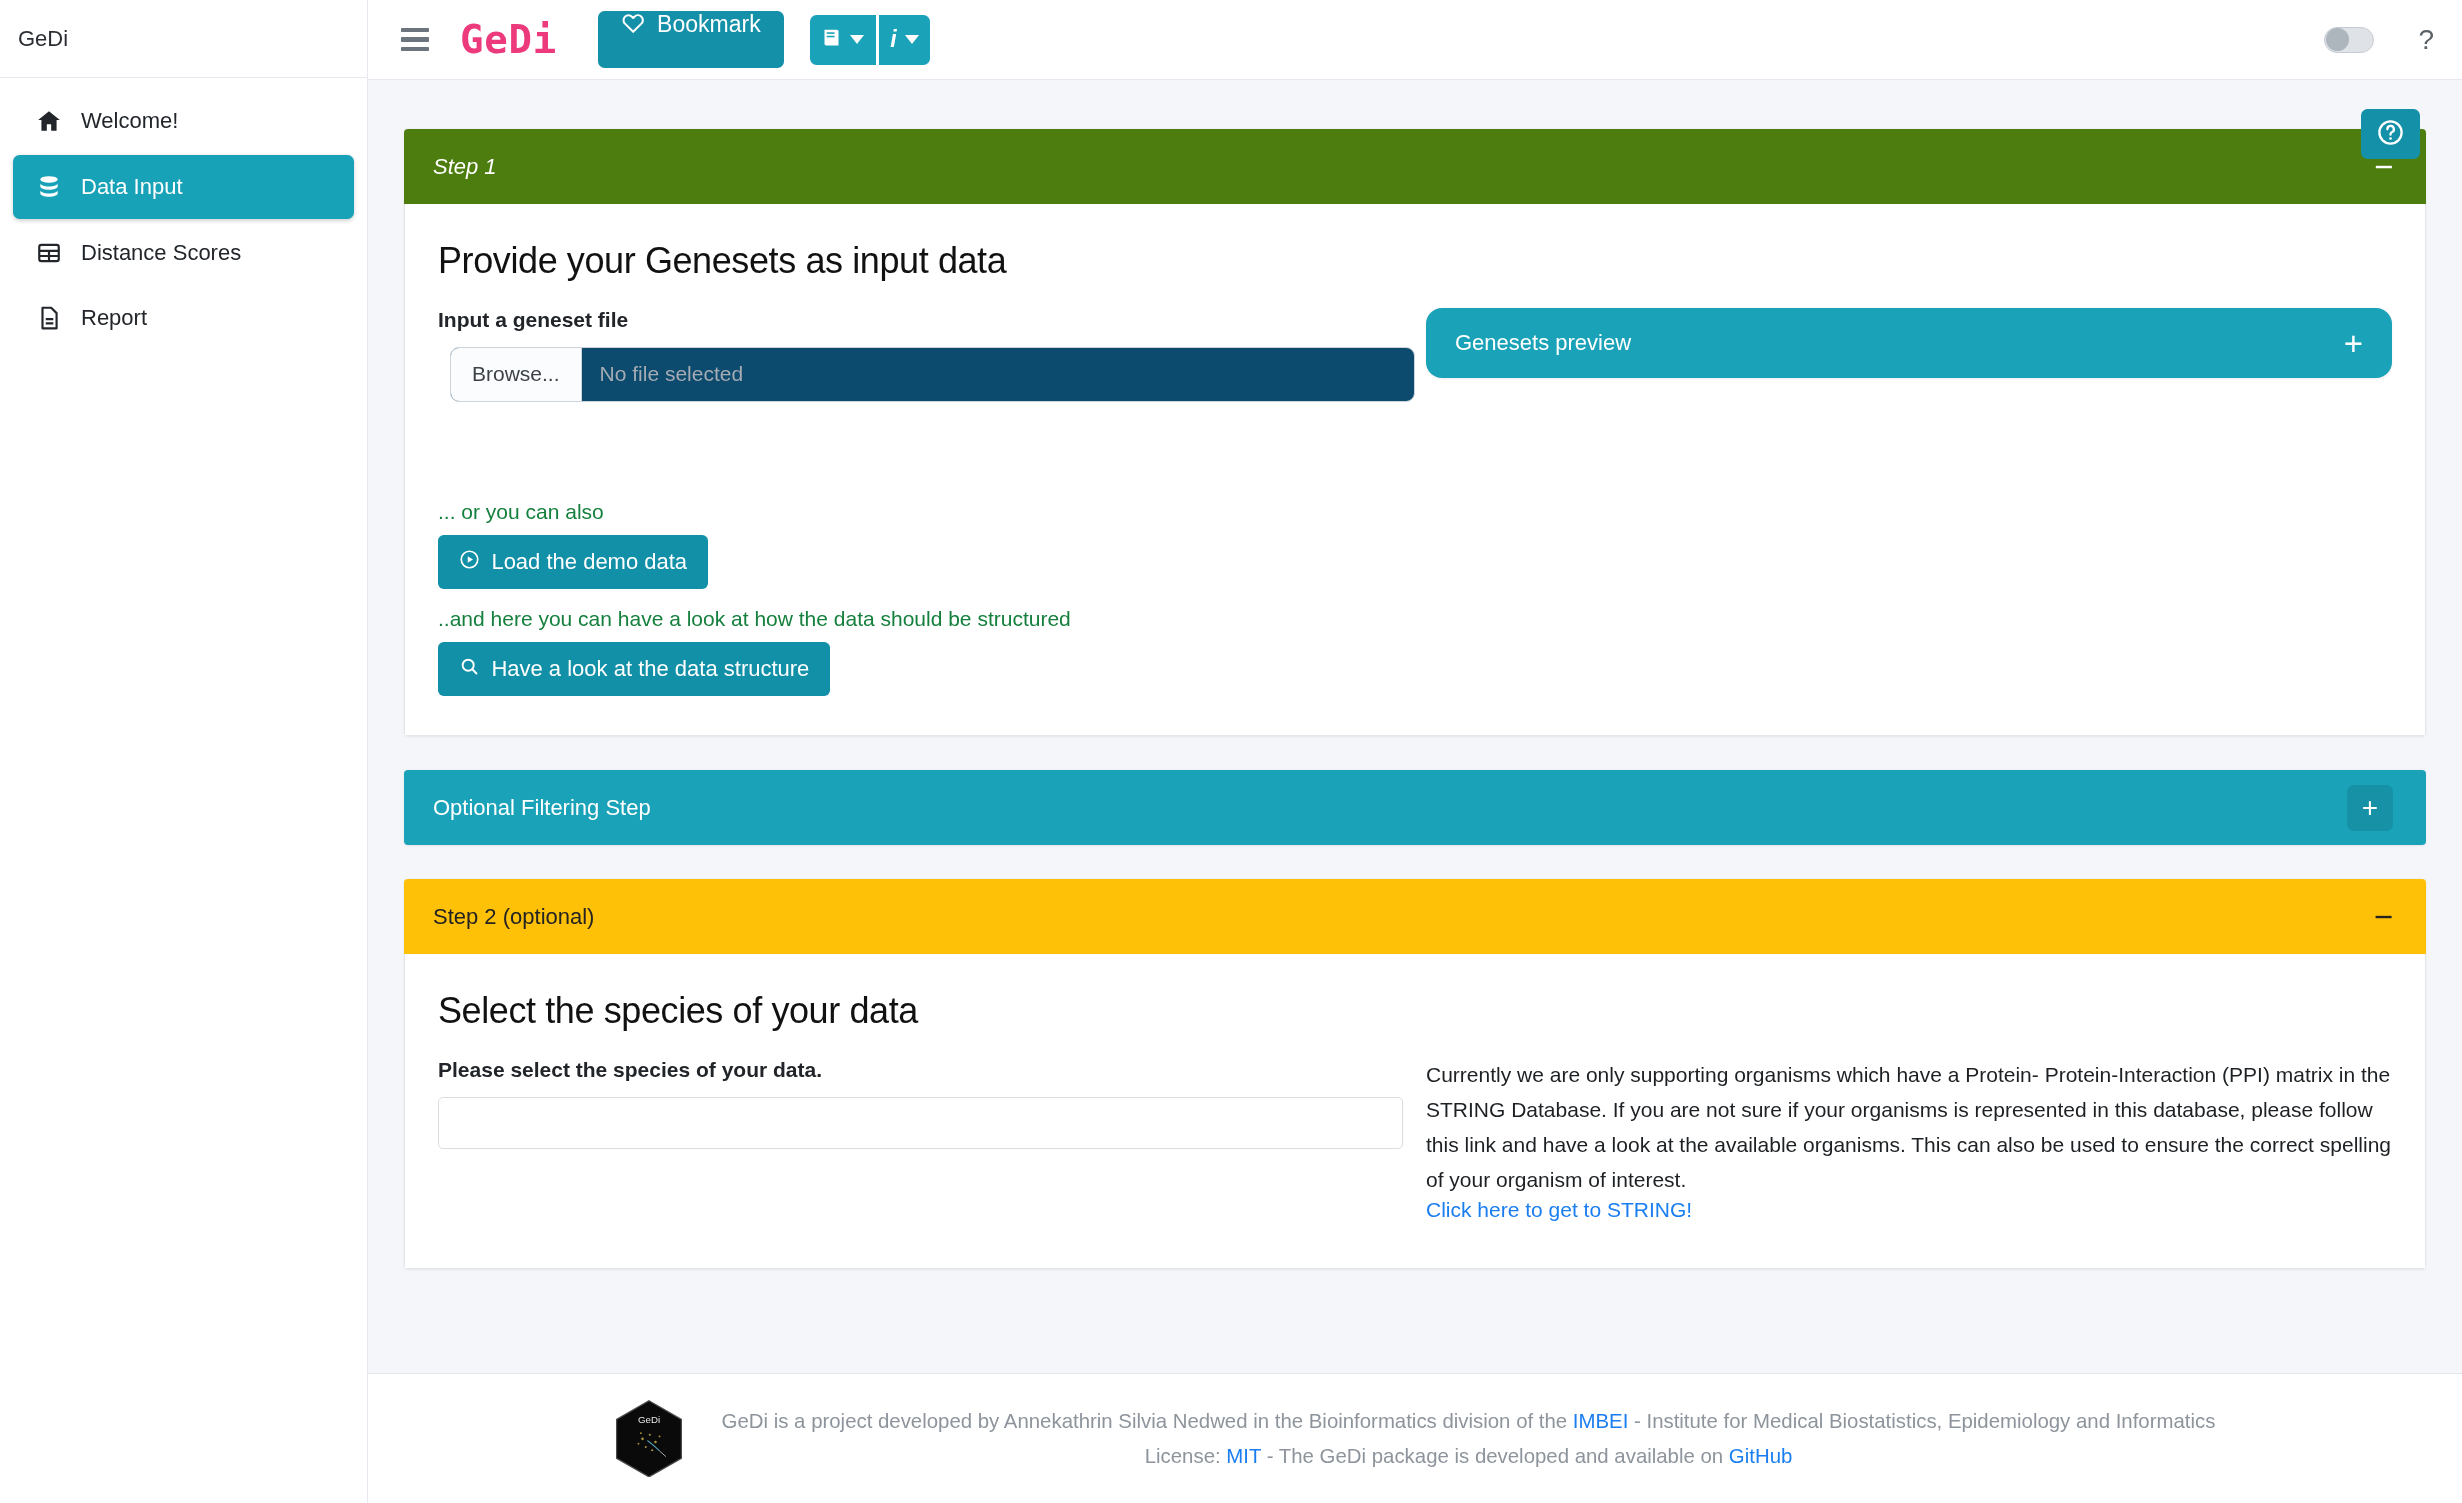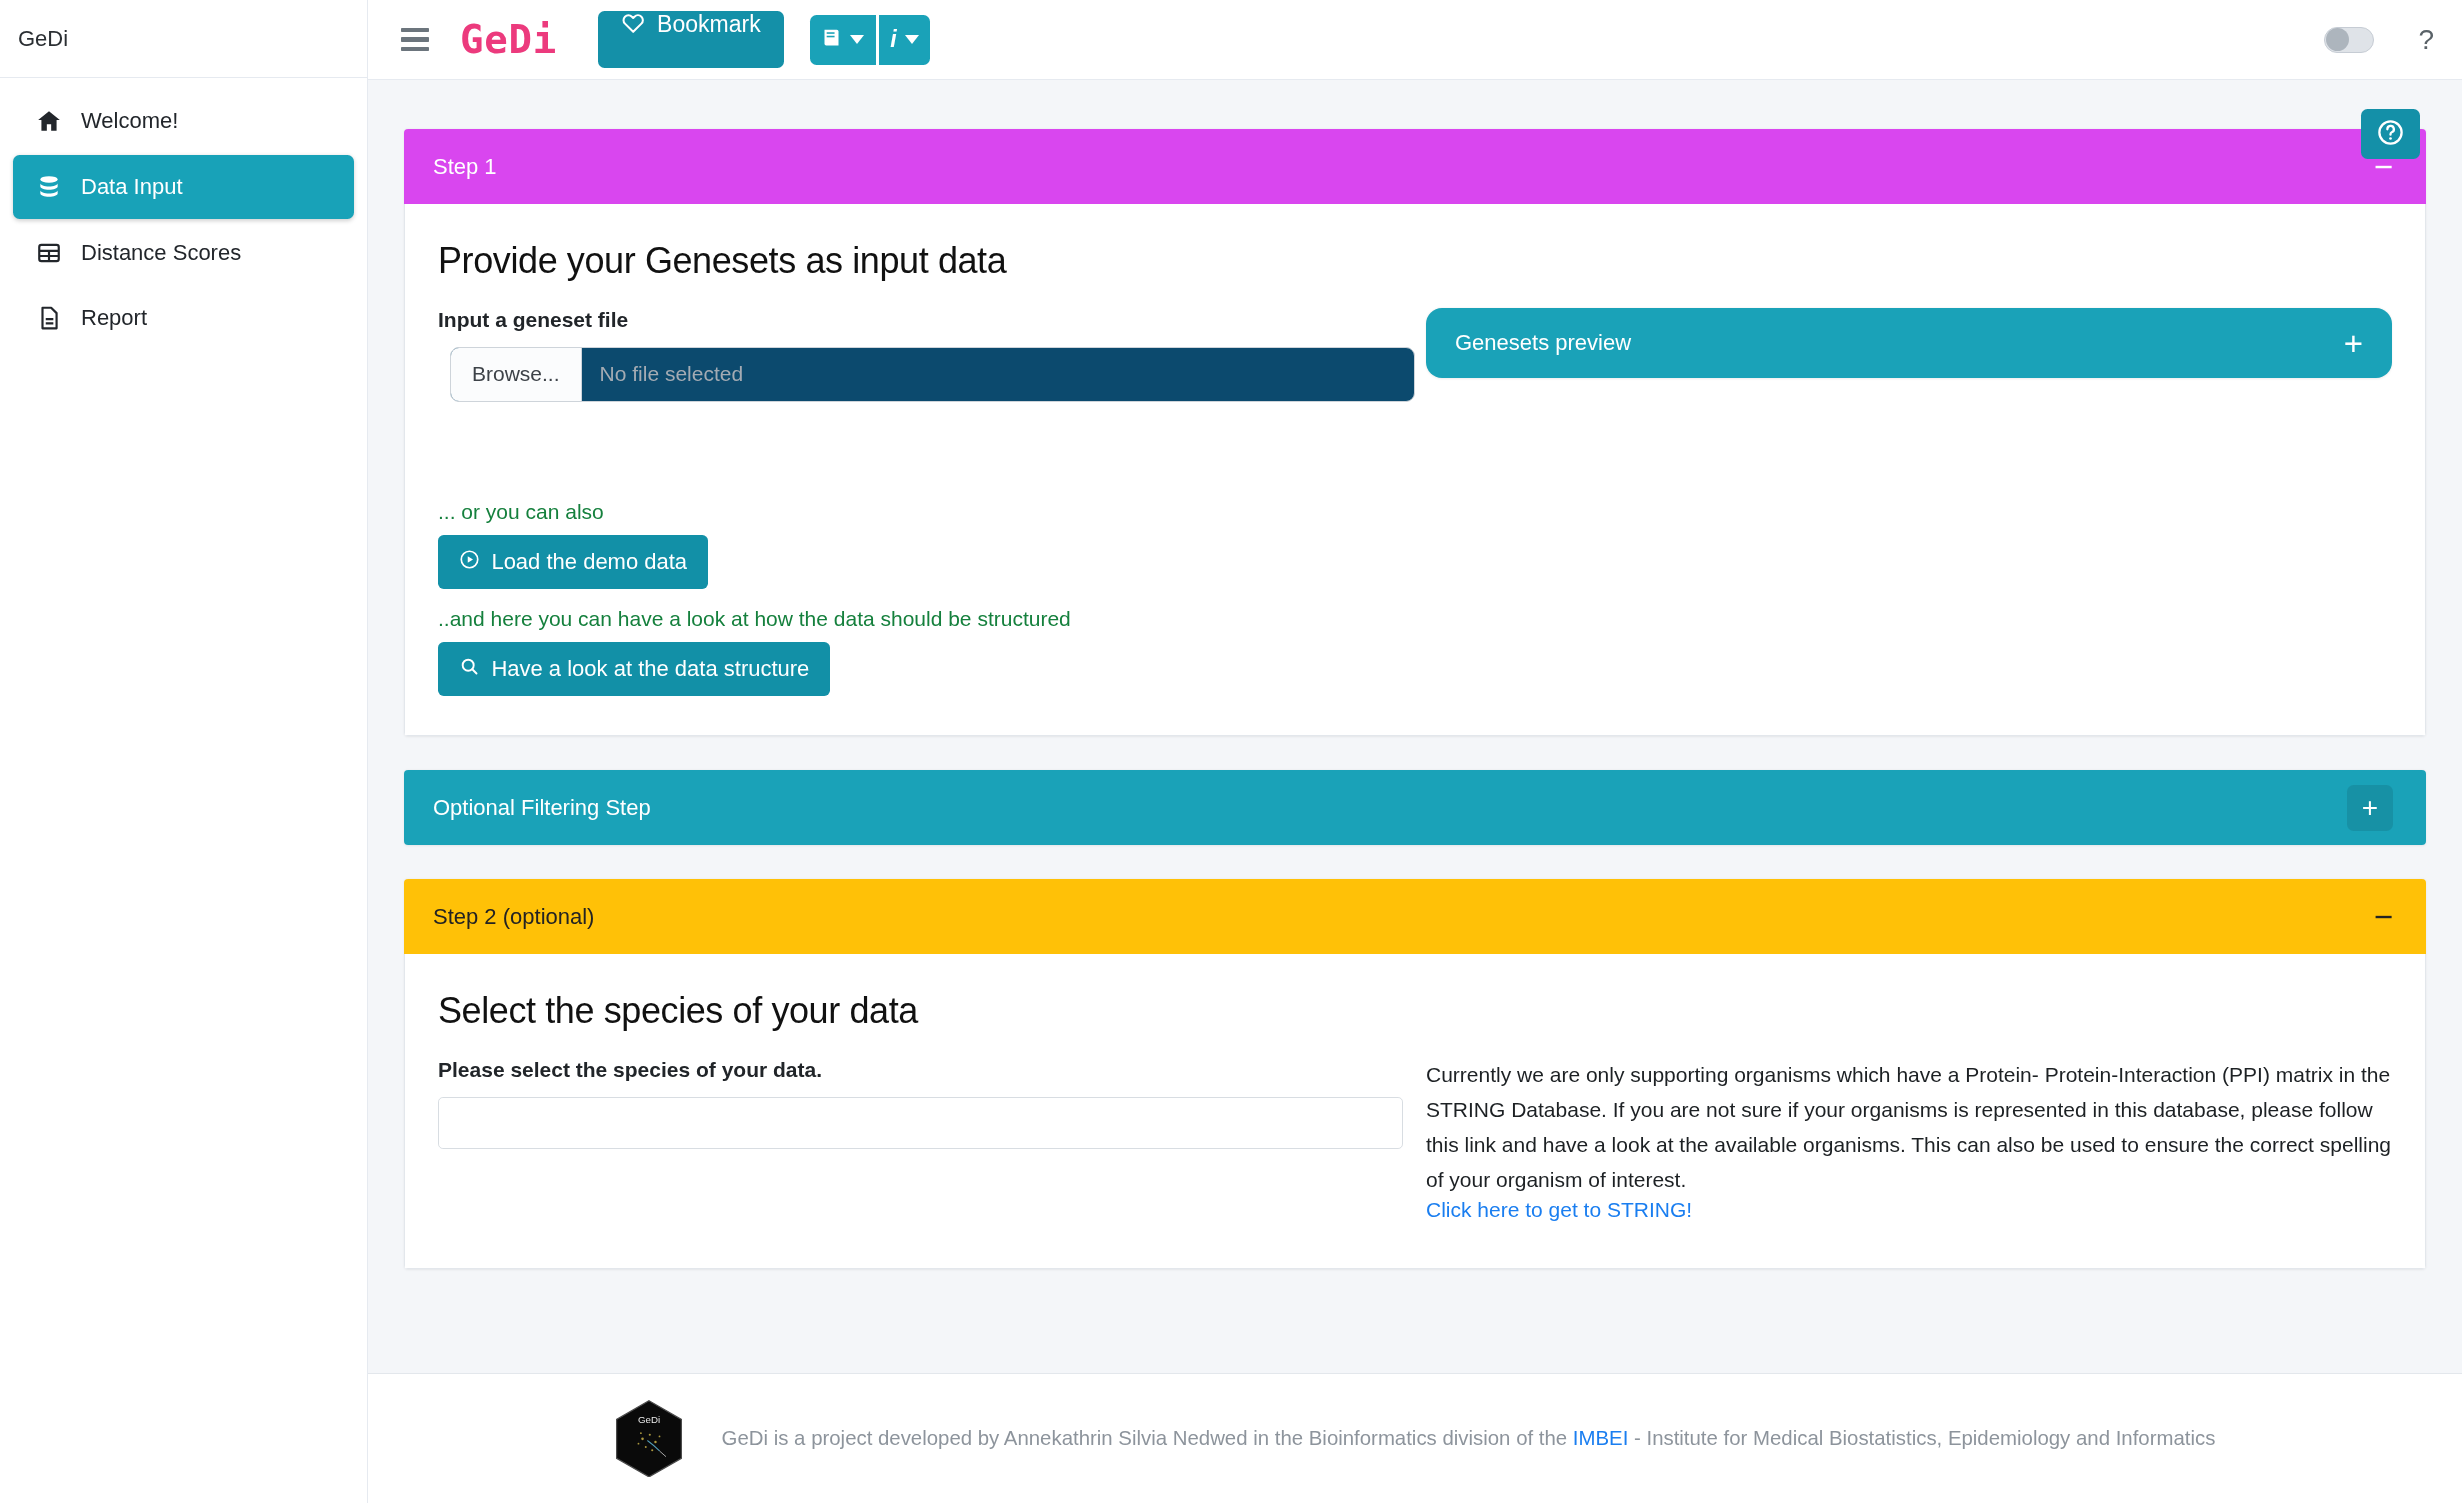--- a/index.html
+++ b/index.html
@@ -115,21 +115,21 @@
   }
   .help-tab svg { width: 29px; height: 29px; }
 
   
   .card { border-radius: 4.1px; margin-bottom: 34px; box-shadow: 0 0.8px 2.4px rgba(0,0,0,.07); overflow: hidden; }
   .card-header {
     height: 75px; display: flex; align-items: center;
     padding: 0 33px 0 29px; font-size: 22px; color: #fff;
     justify-content: space-between; cursor: pointer;
   }
-  .card-header.red { background: #d946ef; }
+  .card-header.red { background: #4d7c0f; font-style: italic; }
   .card-header.teal { background: #1aa2b8; }
   .card-header.amber { background: #ffc107; color: #232323; }
   .card-body { background: #fff; border: 0.8px solid #e3e7ec; border-top: none; padding: 36px 33px 39px 33px; }
 
   .sign { font-size: 33px; line-height: 1; font-weight: 400; }
   .sign.boxed {
     background: rgba(0,0,0,.10); border-radius: 6.5px;
     width: 46px; height: 46px;
     display: flex; align-items: center; justify-content: center;
     font-size: 28px;
@@ -406,18 +406,21 @@
               <circle cx="32" cy="41" r="1.1" fill="#c8b048"></circle>
             <path d="M40 50 Q47 55 55 63" stroke="#5fb6d6" stroke-width="1.3" fill="none"></path>
             <path d="M55 63 L63 70" stroke="#d8d8d8" stroke-width="1.1" fill="none"></path>
           </g>
         </svg>
       </span>
       <div class="footer-text">
         <div>
           <span>GeDi is a project developed by Annekathrin Silvia Nedwed in the Bioinformatics division of the </span><a class="link">IMBEI</a><span> - Institute for Medical Biostatistics, Epidemiology and Informatics</span>
         </div>
+        <div>
+          <span>License: </span><a class="link">MIT</a><span> - The GeDi package is developed and available on </span><a class="link">GitHub</a>
+        </div>
       </div>
     </footer>
 
   </div>
 </div>
 
 
 </body></html>

